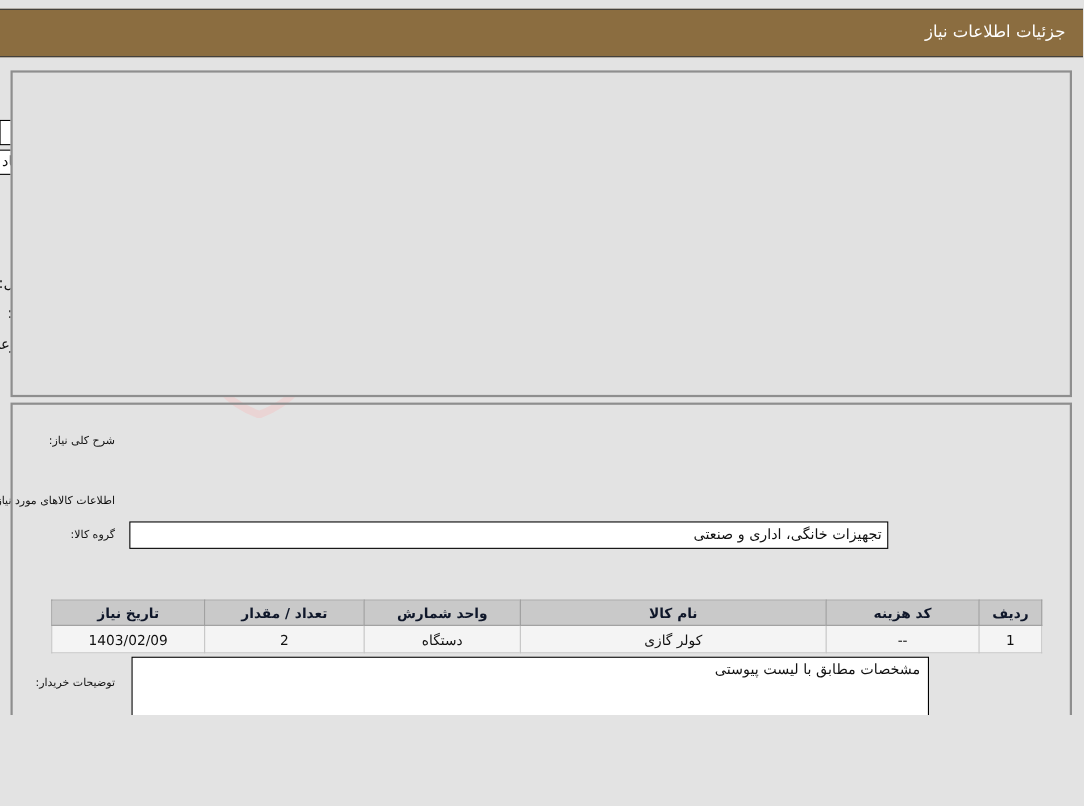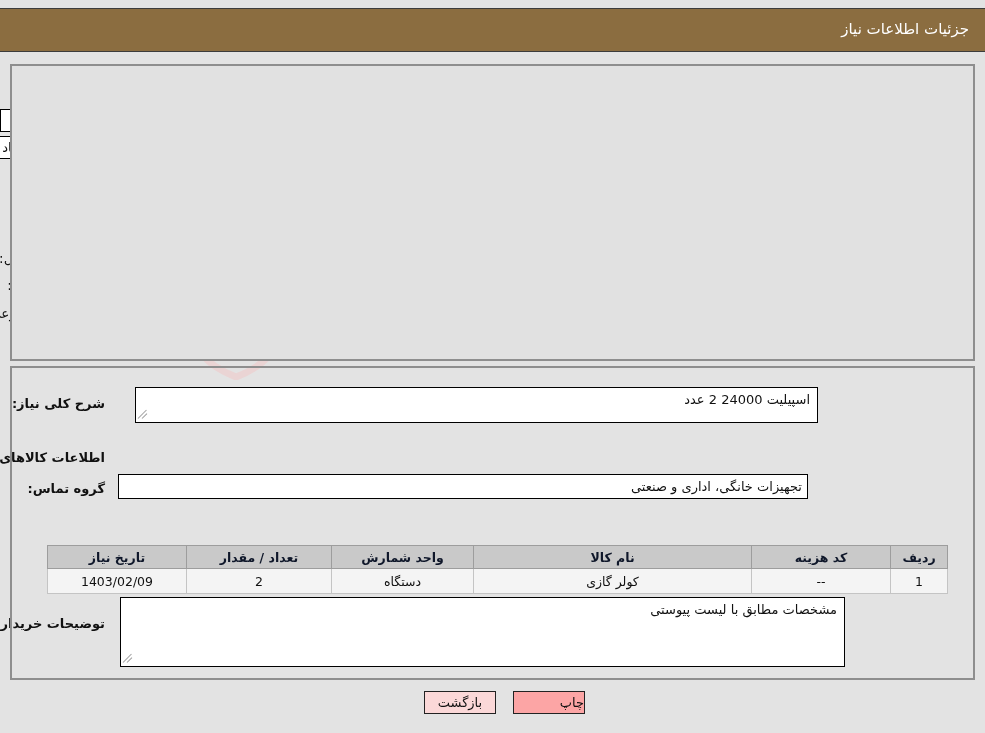--- a/index.html
+++ b/index.html
@@ -5,21 +5,21 @@
 <style>
   html, body {
     margin: 0;
     padding: 0;
     background: #e3e3e3;
     font-family: "DejaVu Sans", "Liberation Sans", sans-serif;
   }
   #page {
     position: relative;
     width: 985px;
-    height: 733px;
+    height: 650px;
     background: #e3e3e3;
     overflow: hidden;
     direction: rtl;
   }
 
   
   .watermark {
     position: absolute;
     left: 0; top: 230px;
     width: 985px; height: 180px;
@@ -75,21 +75,21 @@
   #panel-bottom { left: 10px; top: 366px; width: 965px; height: 314px; background: transparent; border: 2px solid #8e8e8e; }
 
   
   .lbl {
     position: absolute;
     font-size: 13.5px;
     color: #111;
     white-space: nowrap;
     text-align: right;
   }
-  .lbl.bold { font-weight: bold; font-size: 13px; }
+  .lbl.bold { font-weight: normal; font-size: 10px; }
   .lbl.small { font-size: 12.5px; }
 
   .fld {
     position: absolute;
     background: #ffffff;
     border: 1px solid #000000;
     box-sizing: border-box;
     font-size: 13px;
     color: #111;
     padding: 0 5px;
@@ -262,31 +262,24 @@
   <div class="lbl" style="right:880px; top:333px;">نوع فرآیند خرید :</div>
   <div class="radio" style="right:790px; top:336px;"></div>
   <div class="ropt" style="right:740px; top:333px;">جزیی</div>
   <div class="radio" style="right:705px; top:336px;"></div>
   <div class="ropt" style="right:640px; top:333px;">متوسط</div>
   <div class="lbl" style="right:430px; top:334px;">پرداخت تمام یا بخشی از مبلغ خرید،از محل "اسناد خزانه اسلامی" خواهد بود.</div>
 
   <div class="panel" id="panel-bottom"></div>
 
   <div class="lbl bold" style="right:880px; top:396px;">شرح کلی نیاز:</div>
-  <div class="ta" style="right:167px; top:387px; width:683px; height:36px;">
-    <span>اسپیلیت 24000 2 عدد</span>
-    <span class="grip">
-      <i style="width:12px; left:0; top:10px; transform:rotate(-45deg);"></i>
-      <i style="width:7px;  left:4px; top:10px; transform:rotate(-45deg);"></i>
-    </span>
-  </div>
 
   <div class="lbl bold" style="right:880px; top:450px;">اطلاعات کالاهای مورد نیاز</div>
 
-  <div class="lbl bold" style="right:880px; top:481px;">گروه تماس:</div>
+  <div class="lbl bold" style="right:880px; top:481px;">گروه کالا:</div>
   <div class="fld r" style="right:177px; top:474px; width:690px; height:25px; line-height:23px;">تجهیزات خانگی، اداری و صنعتی</div>
 
   <table id="goods-table">
     <thead>
       <tr>
         <th style="width:48px;">ردیف</th>
         <th style="width:130px;">کد هزینه</th>
         <th>نام کالا</th>
         <th style="width:133px;">واحد شمارش</th>
         <th style="width:136px;">تعداد / مقدار</th>

